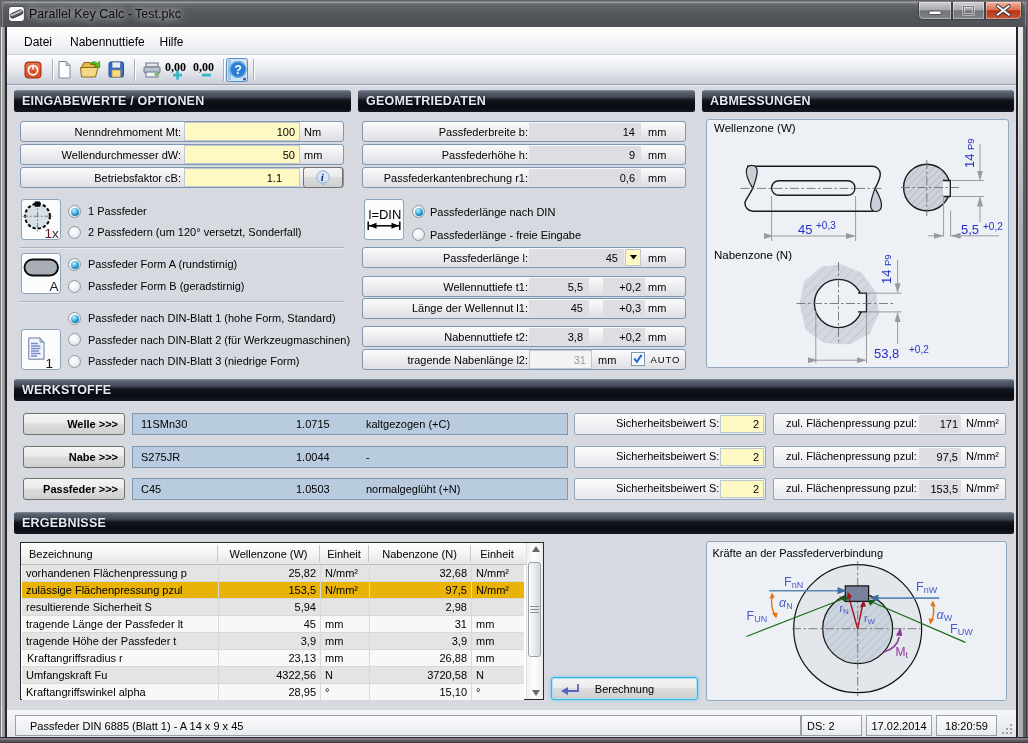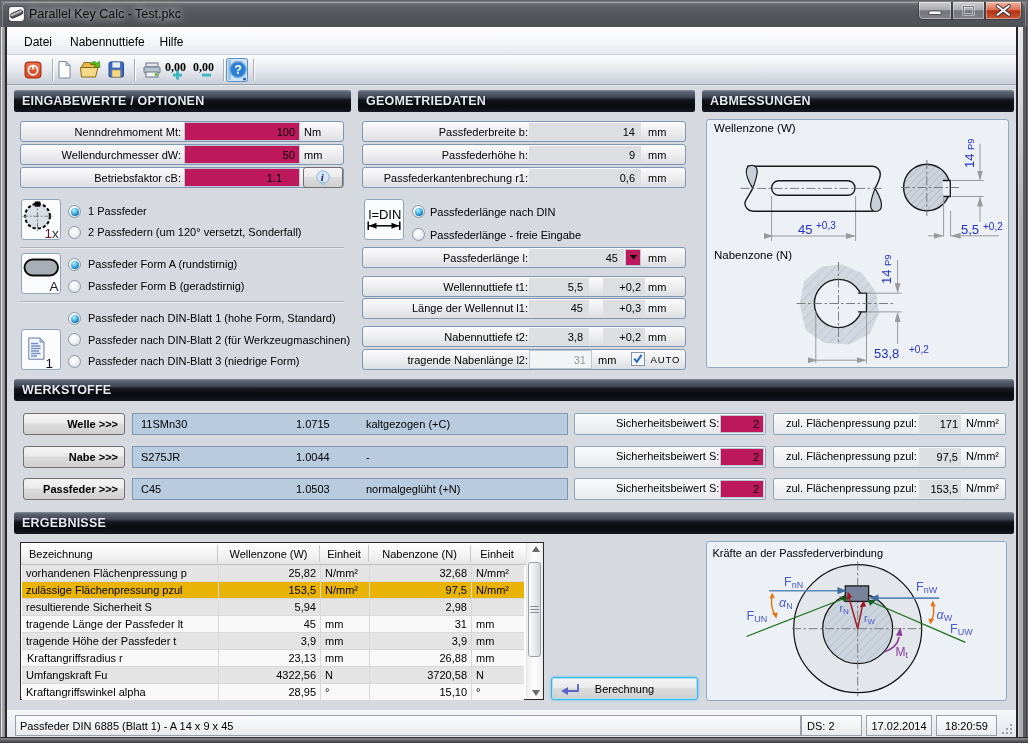--- a/index.html
+++ b/index.html
@@ -38,21 +38,21 @@
 
 .hdr{position:absolute;height:22px;border-radius:2.5px;
  background:linear-gradient(180deg,#8a91a0 0,#5a6170 2px,#434956 7px,#14161f 10px,#090b12 16px,#10121c 20px,#161924 22px);
  color:#e4e9f2;font-weight:bold;font-size:12.5px;line-height:22px;text-shadow:0 1px 2px #000;}
 .hdr span{margin-left:8px;letter-spacing:.2px;}
 
 .row{position:absolute;border:1px solid #7e98b3;border-radius:3px;
  background:linear-gradient(180deg,#fbfbfc 0,#ececef 55%,#dcdee3 100%);}
 .row .lbl{position:absolute;top:0;bottom:0;display:flex;align-items:center;justify-content:flex-end;}
 .val{position:absolute;background:#dcdee2;display:flex;align-items:center;justify-content:flex-end;}
-.inp{position:absolute;background:#be185d;border:1px solid #bfc7d3;display:flex;align-items:center;justify-content:flex-end;}
+.inp{position:absolute;background:#fef9c3;border:1px solid #bfc7d3;display:flex;align-items:center;justify-content:flex-end;}
 .unit{position:absolute;display:flex;align-items:center;}
 
 .radio{position:absolute;width:13px;height:13px;border-radius:50%;
  background:radial-gradient(circle at 40% 35%,#ffffff 0,#f0f2f4 45%,#cfd4da 100%);
  border:1px solid #8d99a7;}
 .radio.sel::after{content:"";position:absolute;left:1.5px;top:1.5px;width:8px;height:8px;border-radius:50%;
  background:radial-gradient(circle at 38% 30%,#c2f0fc 0,#52bce8 38%,#1b84bc 68%,#0a4a74 100%);}
 .rlbl{position:absolute;font-size:11px;white-space:nowrap;}
 
 .icobox{position:absolute;width:40px;height:41px;background:#fbfcfd;border:1px solid #8ea6bc;border-radius:3px;}
@@ -588,21 +588,21 @@
   <div class="rlbl" style="left:707px;top:163px;font-size:11.5px;">Nabenzone (N)</div>
  </div>
  <div id="lborder" style="position:absolute;left:0;top:27px;width:7px;bottom:0;
    background:linear-gradient(90deg,#77777b 0 1px,#e8e8ea 1px 2px,#a2a2a6 2px 4px,#8e8e92 4px 5px,#2a2a30 5px 7px);"></div>
  <div id="rborder" style="position:absolute;left:1016px;top:27px;width:12px;bottom:0;
    background:linear-gradient(90deg,#232329 0 2px,#c8c8cc 2px 3px,#aeaeb2 3px 7px,#5c5c60 7px 10px,#3c3c40 10px 11px,#68686c 11px 12px);"></div>
  <div style="position:absolute;left:1018px;top:27px;width:5px;height:200px;background:linear-gradient(180deg,rgba(255,255,255,.75),rgba(255,255,255,0));"></div>
  <div id="bborder" style="position:absolute;left:0;bottom:0;width:1028px;height:6px;
    background:linear-gradient(180deg,#2e2e34 0 1px,#7c7c80 1px 3px,#59595d 3px 5px,#3e3e42 5px 6px);"></div>
  <div id="status">
-   <div class="sfield" style="left:8px;width:786px;padding-left:4px;">Passfeder DIN 6885 (Blatt 1) - A 14 x 9 x 45</div>
+   <div class="sfield" style="left:8px;width:786px;padding-left:14px;">Passfeder DIN 6885 (Blatt 1) - A 14 x 9 x 45</div>
    <div class="sfield" style="left:794px;width:61px;padding-left:5px;">DS: 2</div>
    <div class="sfield" style="left:859px;width:66px;justify-content:center;">17.02.2014</div>
    <div class="sfield" style="left:929px;width:61px;justify-content:center;">18:20:59</div>
    <svg style="position:absolute;right:3px;bottom:2px" width="12" height="12" viewBox="0 0 12 12">
      <g fill="#9aa0aa">
           <rect x="9" y="9" width="2" height="2"></rect>
           <rect x="9" y="5" width="2" height="2"></rect>
           <rect x="5" y="9" width="2" height="2"></rect>
           <rect x="9" y="1" width="2" height="2"></rect>
           <rect x="5" y="5" width="2" height="2"></rect>

